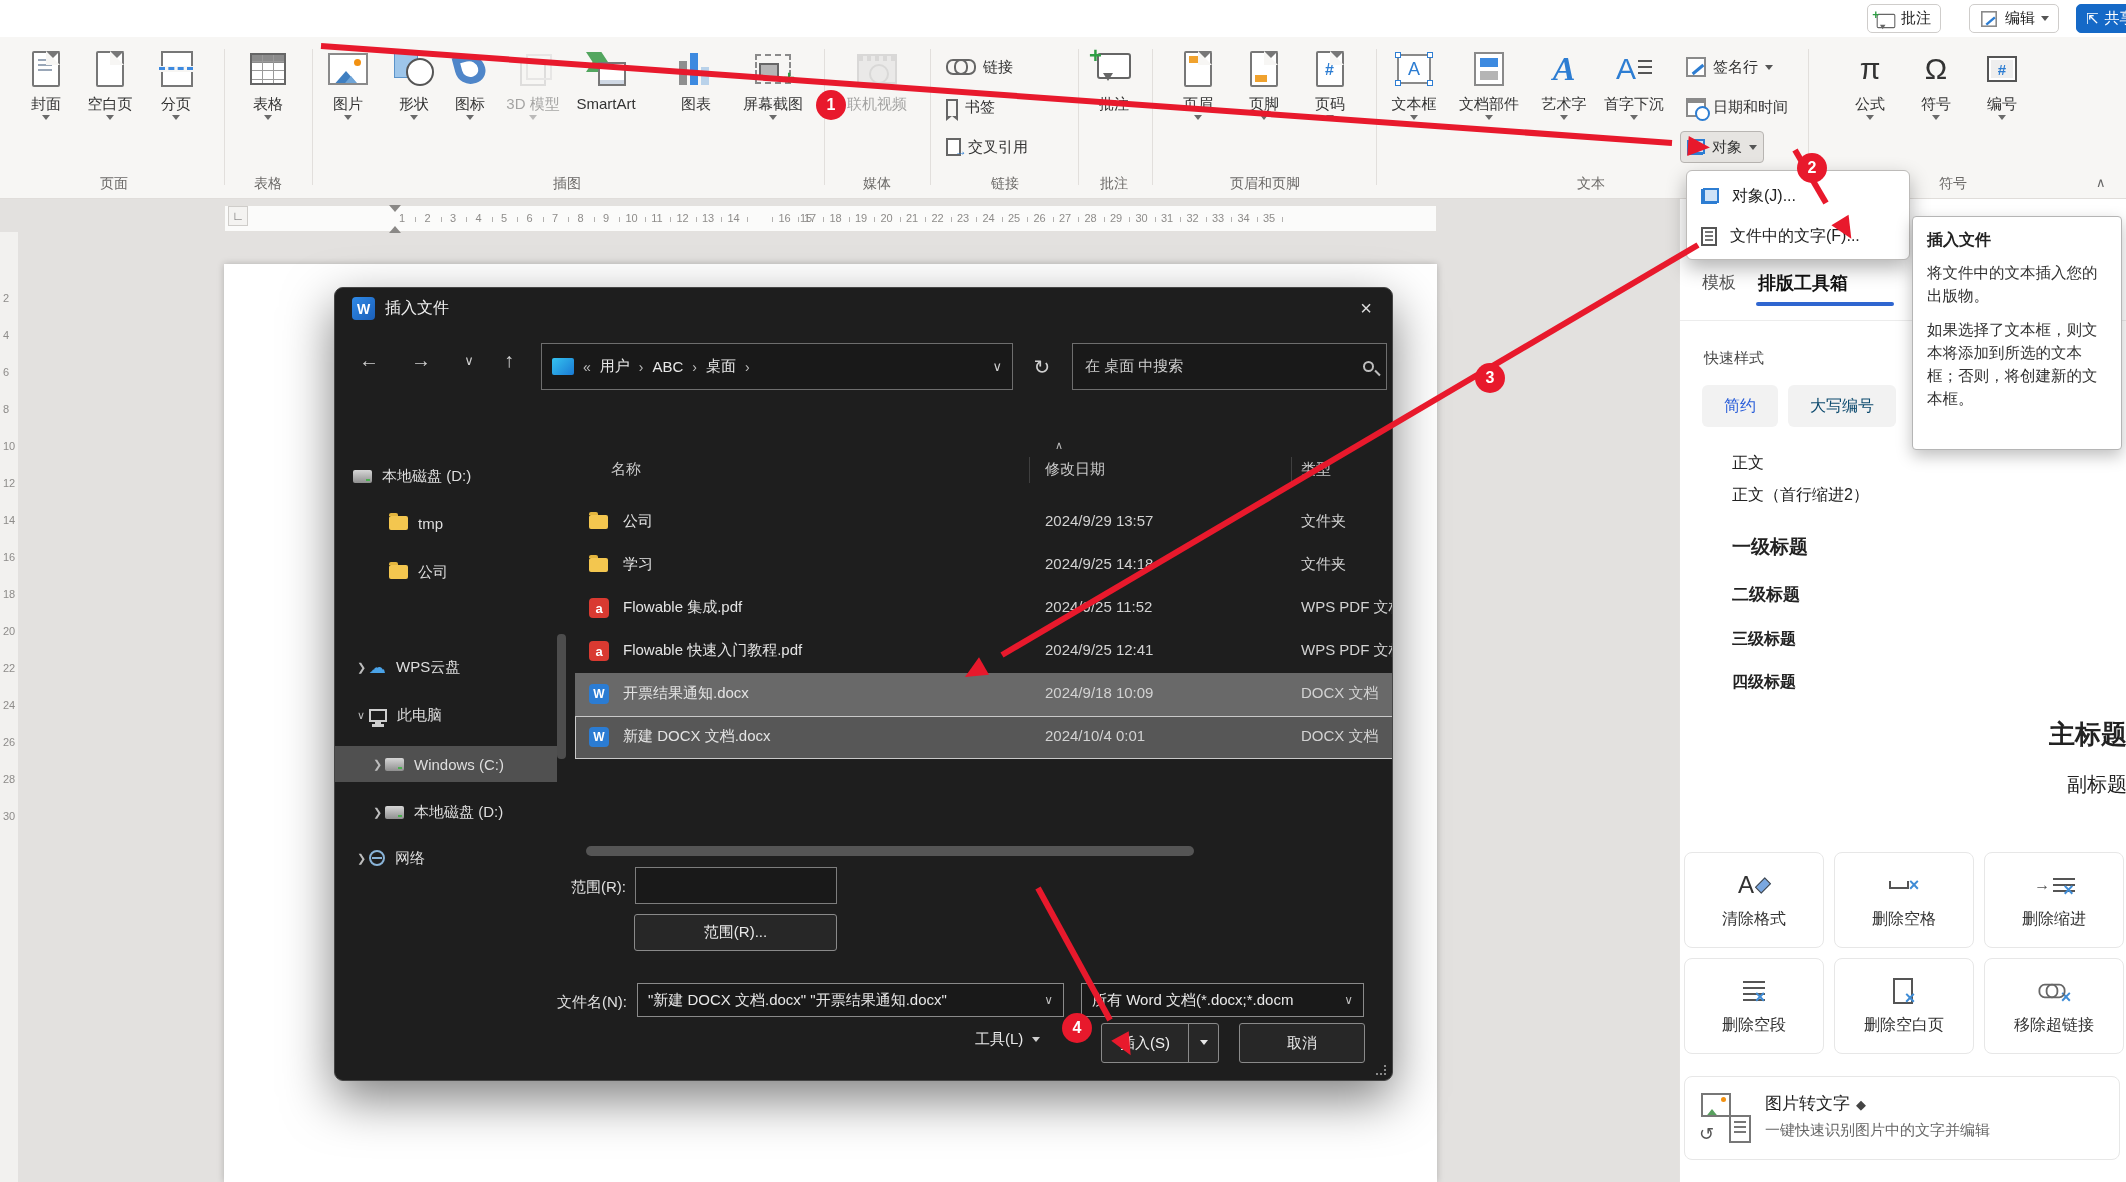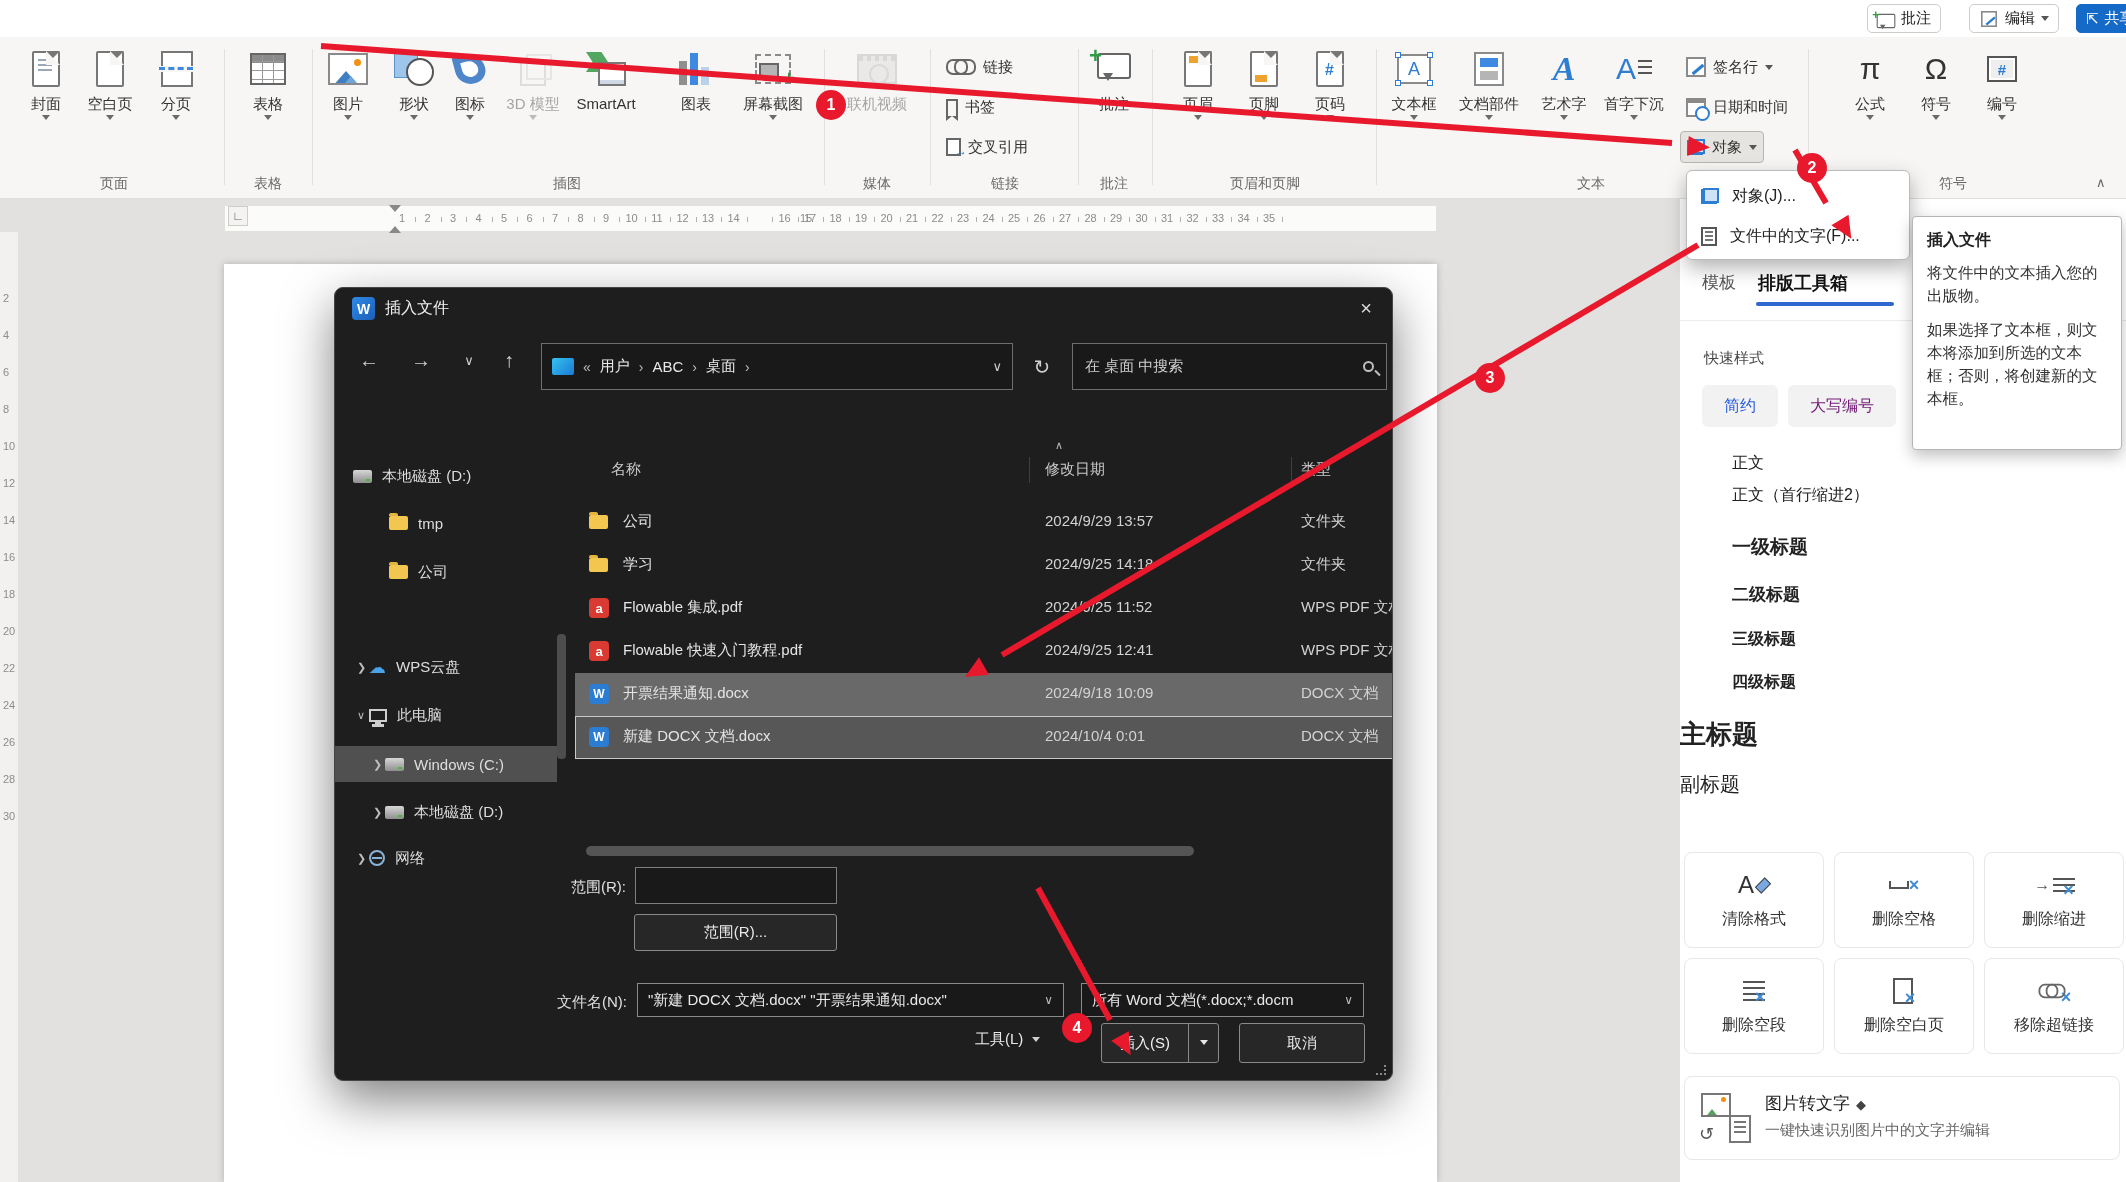--- a/index.html
+++ b/index.html
@@ -110,25 +110,25 @@
   #canvas{position:absolute;left:0;top:232px;width:1679px;height:950px;background:#e3e1df;z-index:0;}
   #page{position:absolute;left:224px;top:32px;width:1213px;height:918px;background:#fff;box-shadow:0 0 7px rgba(0,0,0,.22);}
 
   
   #sidebar{position:absolute;left:1679px;top:199px;width:447px;height:983px;background:#fff;border-left:1px solid #e4e2e0;z-index:5;}
   #sidebar .tab{position:absolute;top:72px;font-size:17px;color:#555;}
   #sidebar .tab.active{font-weight:bold;color:#111;font-size:18px;}
   #sidebar .tabline{position:absolute;left:76px;top:103px;width:138px;height:4px;background:#2f66d0;border-radius:2px;}
   #sidebar .paneldiv{position:absolute;left:0;top:121px;width:447px;height:1px;background:#ececec;}
   .qtitle{position:absolute;left:24px;top:150px;font-size:15px;color:#4a4a4a;}
-  .preset{position:absolute;top:186px;height:42px;border-radius:6px;background:#f2f2f2;display:flex;align-items:center;justify-content:center;font-size:16px;color:#701a75;}
+  .preset{position:absolute;top:186px;height:42px;border-radius:6px;background:#f2f2f2;display:flex;align-items:center;justify-content:center;font-size:16px;color:#0c4a6e;}
   .preset.sel{color:#2b5fd9;}
   .stylist{position:absolute;left:0;top:240px;width:447px;}
   .sty{position:absolute;left:52px;white-space:nowrap;color:#222;}
-  .sty.c{left:0;width:447px;text-align:left;}
+  .sty.c{left:0;width:447px;text-align:right;}
   .toolcard{position:absolute;width:140px;height:96px;border:1px solid #e7e7e7;border-radius:8px;display:flex;flex-direction:column;align-items:center;justify-content:center;gap:9px;font-size:16px;color:#333;background:#fff;}
   .tico{height:30px;display:flex;align-items:center;justify-content:center;position:relative;}
   .bluex{color:#3f8cd6;font-weight:bold;font-size:18px;line-height:1;}
   .hline{width:22px;height:2px;background:#555;}
   .ocr{position:absolute;left:4px;top:877px;width:436px;height:84px;border:1px solid #e7e7e7;border-radius:8px;background:#fff;}
   .ocr .t{position:absolute;left:80px;top:15px;font-size:17px;color:#222;}
   .ocr .s{position:absolute;left:80px;top:44px;font-size:15px;color:#666;}
   .ocr .gem{color:#444;font-size:13px;margin-left:6px;}
   .ocr .icon{position:absolute;left:16px;top:16px;width:50px;height:50px;}
   .ocr .icon .p1{position:absolute;left:0;top:0;width:30px;height:24px;border:2px solid #777;background:#fff;overflow:hidden;}

